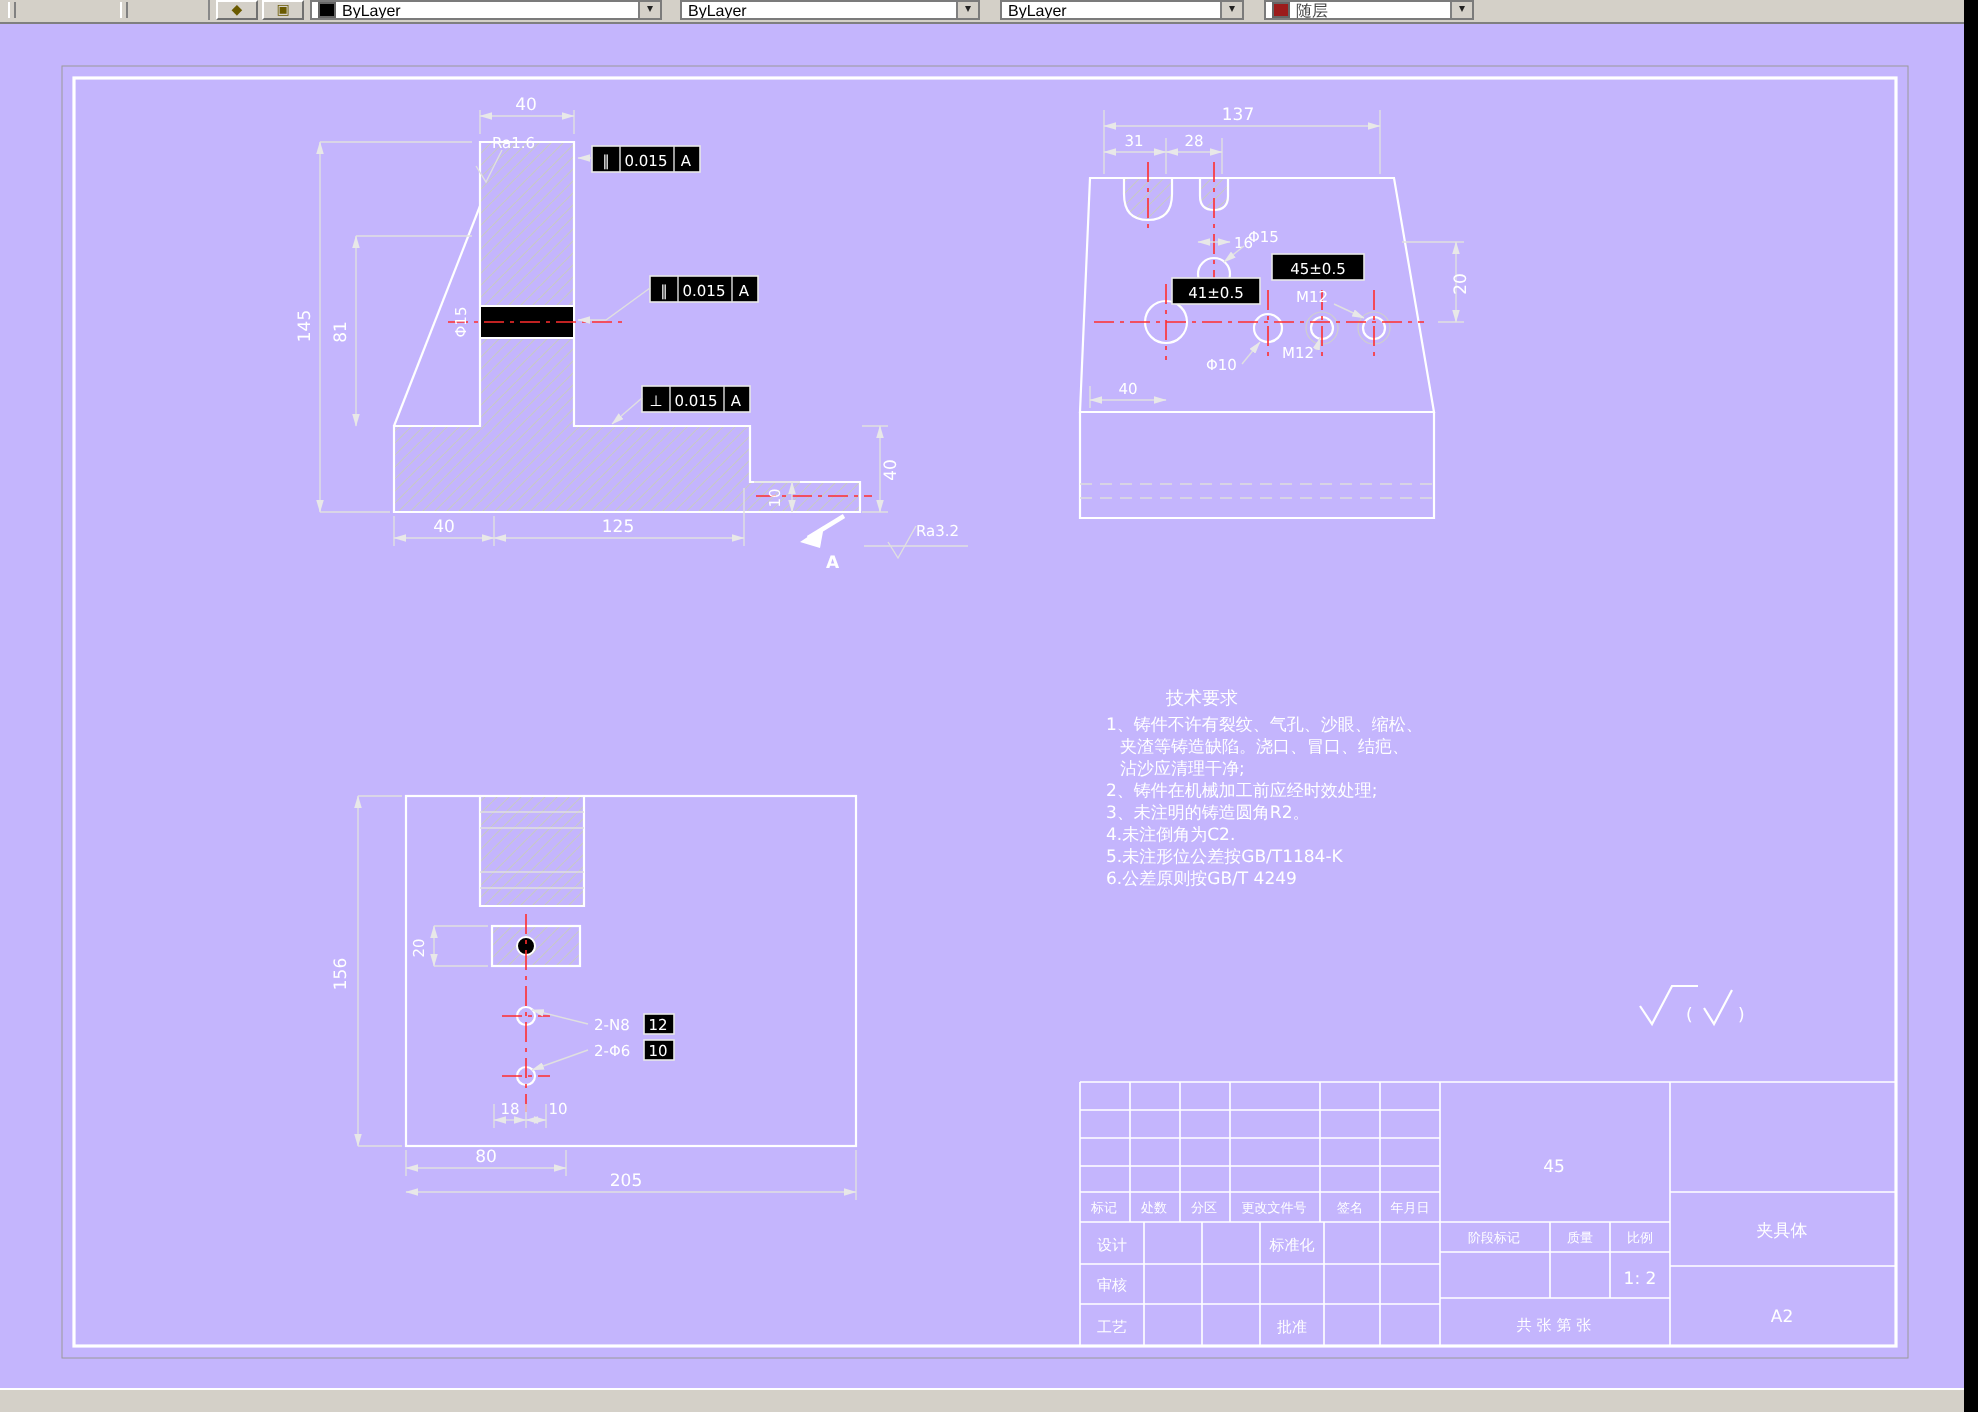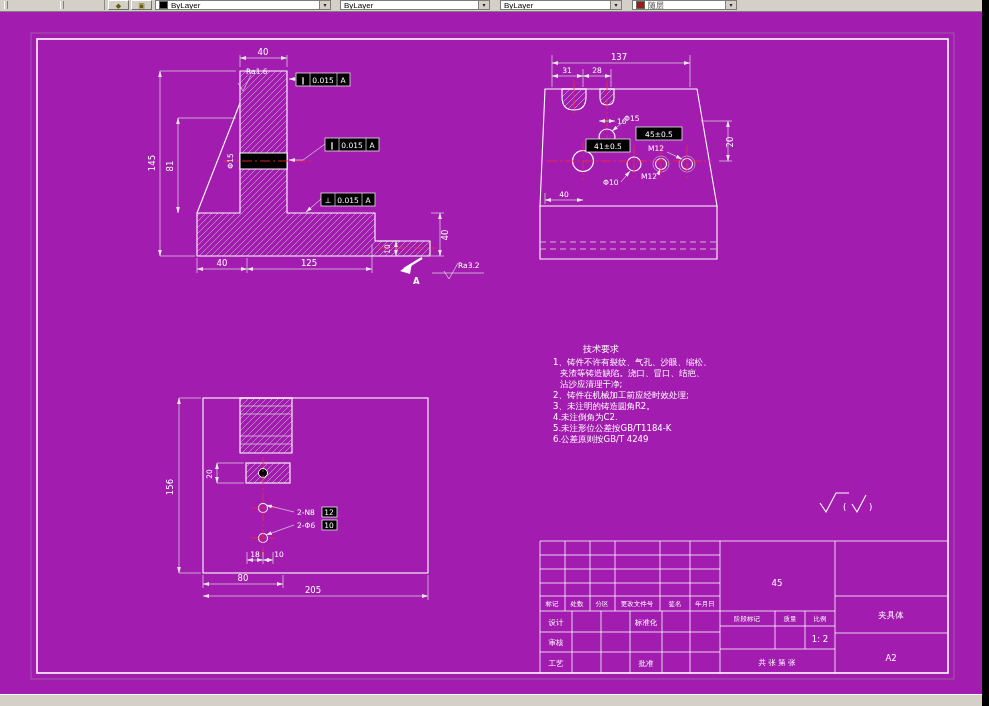--- a/index.html
+++ b/index.html
@@ -8,21 +8,21 @@
   .toolbar{position:absolute;top:0;left:0;width:982px;height:11px;background:#d4d0c8;border-bottom:1px solid #7f7f7f;z-index:5;}
   .tb-left{position:absolute;left:0;top:0;width:104px;height:10px;background:#d4d0c8;border-right:1px solid #888;}
   .grip{position:absolute;top:1px;width:2px;height:8px;border-left:1px solid #fff;border-right:1px solid #808080;}
   .tbbtn{position:absolute;top:0;width:21px;height:10px;background:#d4d0c8;border:1px solid;border-color:#fff #707070 #707070 #fff;font-size:7px;line-height:9px;text-align:center;color:#6a5a00;overflow:hidden;padding:0;}
   .combo{position:absolute;top:0;height:10px;background:#fff;border:1px solid #7b7b7b;font-size:8px;line-height:9px;color:#000;overflow:hidden;display:flex;align-items:center;padding:0 12px 0 3px;box-sizing:border-box;}
   .combo .arrow{position:absolute;right:0;top:0;bottom:0;width:10px;background:#d4d0c8;border-left:1px solid #808080;font-size:6px;line-height:9px;text-align:center;color:#222;}
   .sw{display:inline-block;width:7px;height:6px;background:#000;border:1px solid #666;margin-right:3px;flex:0 0 auto;}
   .sw.red{background:#9c1b1b;}
   .muted{color:#444;text-align:center;}
   
-  .canvas{position:absolute;top:11px;left:0;width:982px;height:684px;background:#a21caf;}
+  .canvas{position:absolute;top:11px;left:0;width:982px;height:684px;background:#c4b5fd;}
   
   .vscroll{position:absolute;top:0;right:0;width:7px;height:706px;background:#d4d0c8;border-left:1px solid #808080;}
   .statusbar{position:absolute;left:0;bottom:0;width:982px;height:11px;background:#d4d0c8;border-top:1px solid #fff;}
   
   .frame{fill:none;stroke:#fff;stroke-width:1.6;}
   .frame-thin{fill:none;stroke:#9a9a9a;stroke-width:0.5;}
   .ol{fill:none;stroke:#fff;stroke-width:1.1;}
   .thin{fill:none;stroke:#cfcfcf;stroke-width:0.6;}
   .hatched{fill:url(#hatch);stroke:#fff;stroke-width:1.1;}
   .hole{fill:#000;stroke:#fff;stroke-width:1;}

